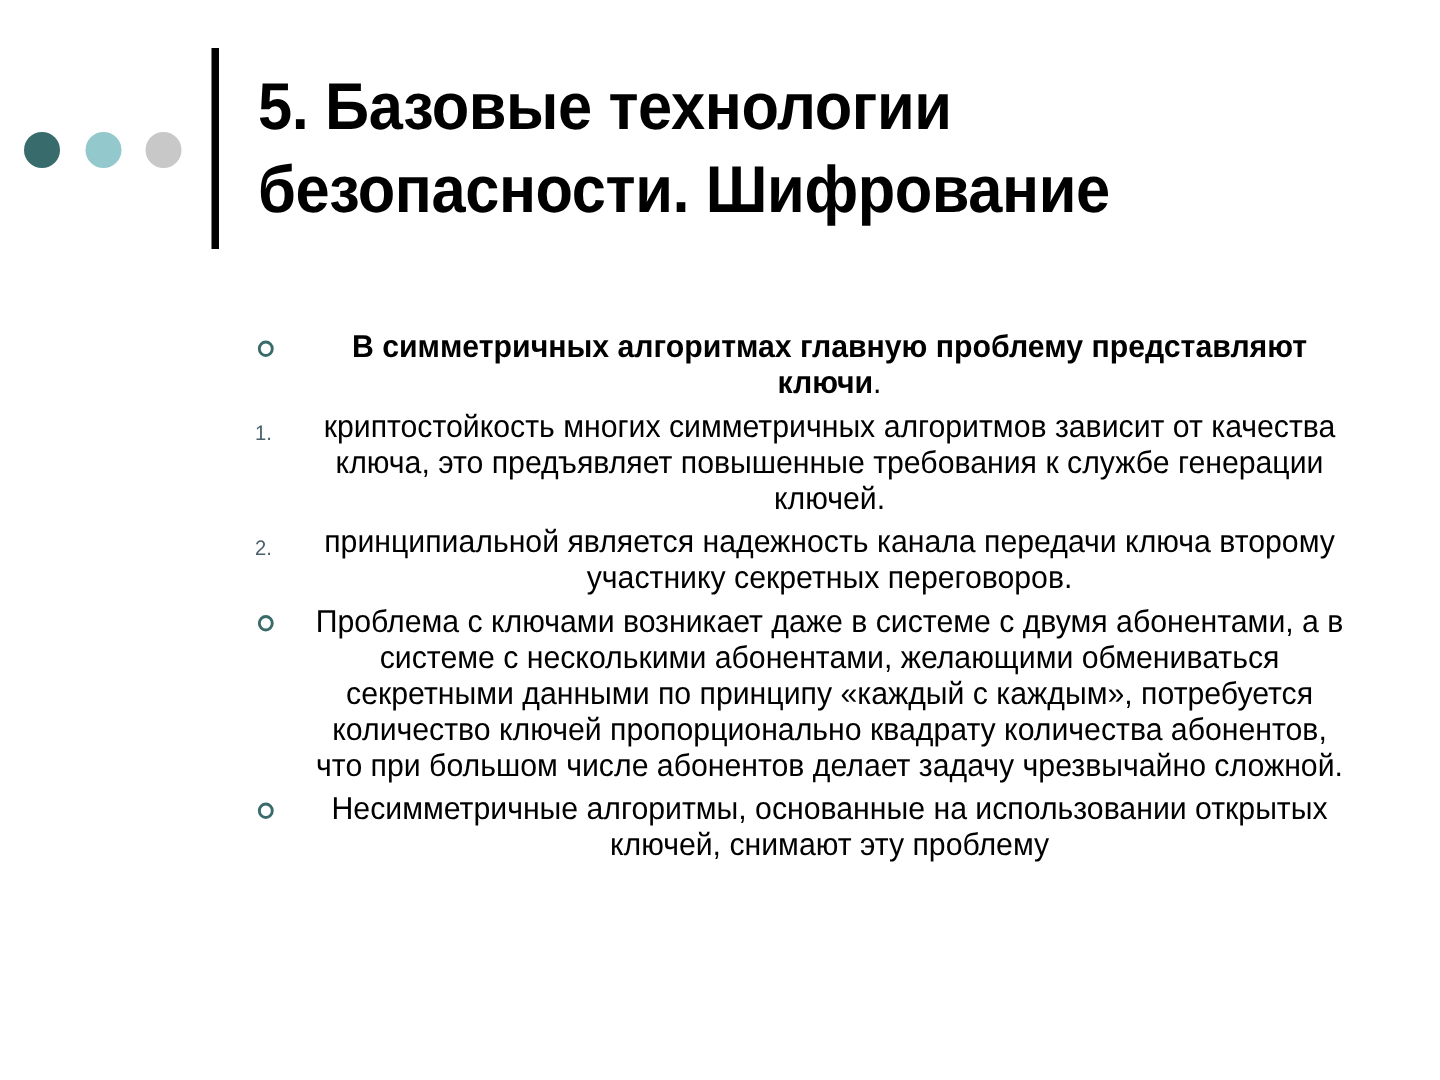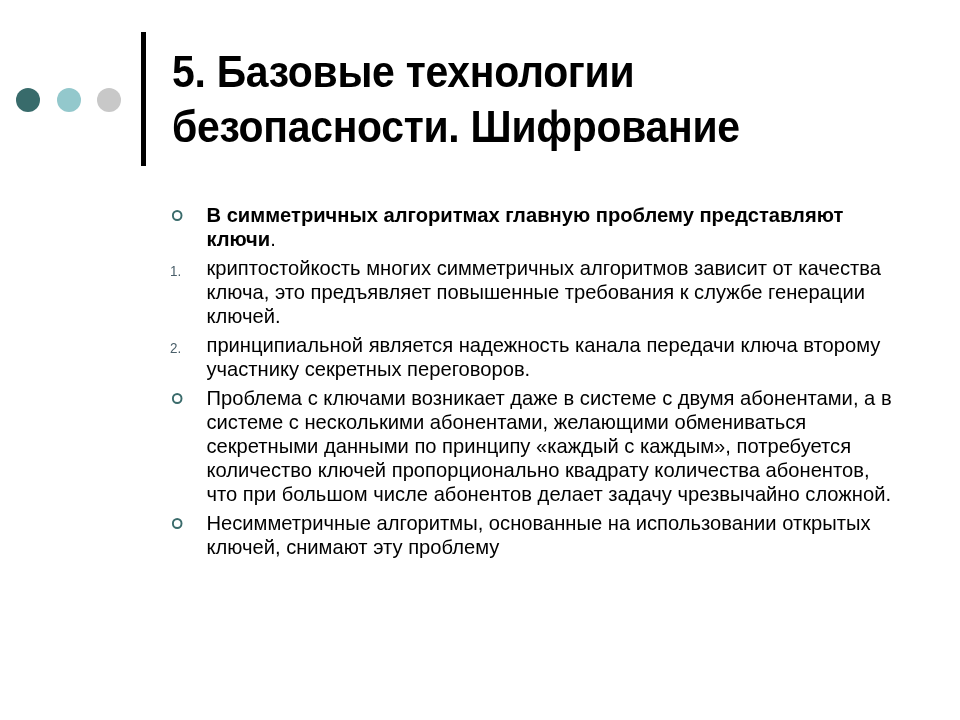--- a/index.html
+++ b/index.html
@@ -11,22 +11,22 @@
     .dot1 { left: 16px; }
     .dot2 { left: 57px; }
     .dot3 { left: 97px; }
     .vbar { position: absolute; left: 141px; top: 32px; width: 5px; height: 134px; background: #000; }
     .title {
       position: absolute; left: 172px; top: 44px; width: 760px;
       font-size: 44px; font-weight: bold; line-height: 55px; letter-spacing: -0.3px;
       transform: scaleX(0.93); transform-origin: left top;
     }
     .body {
-      position: absolute; left: 170px; top: 203px; width: 760px;
-      font-size: 21px; line-height: 24px;
+      position: absolute; left: 170px; top: 220px; width: 760px;
+      font-size: 21px; line-height: 24px; text-align: center;
     }
     .item { position: relative; padding-left: 38px; margin-bottom: 5px; transform: scaleX(0.96); transform-origin: left top; }
     .bullet {
       position: absolute; left: 2px; top: 7px; width: 7px; height: 7px;
       border: 2.5px solid #3a6b6b; border-radius: 50%;
     }
     .num { position: absolute; left: 0; top: 3px; font-size: 14px; color: #4a5f6a; }
     .bold { font-weight: bold; }
   </style>
 </head>

